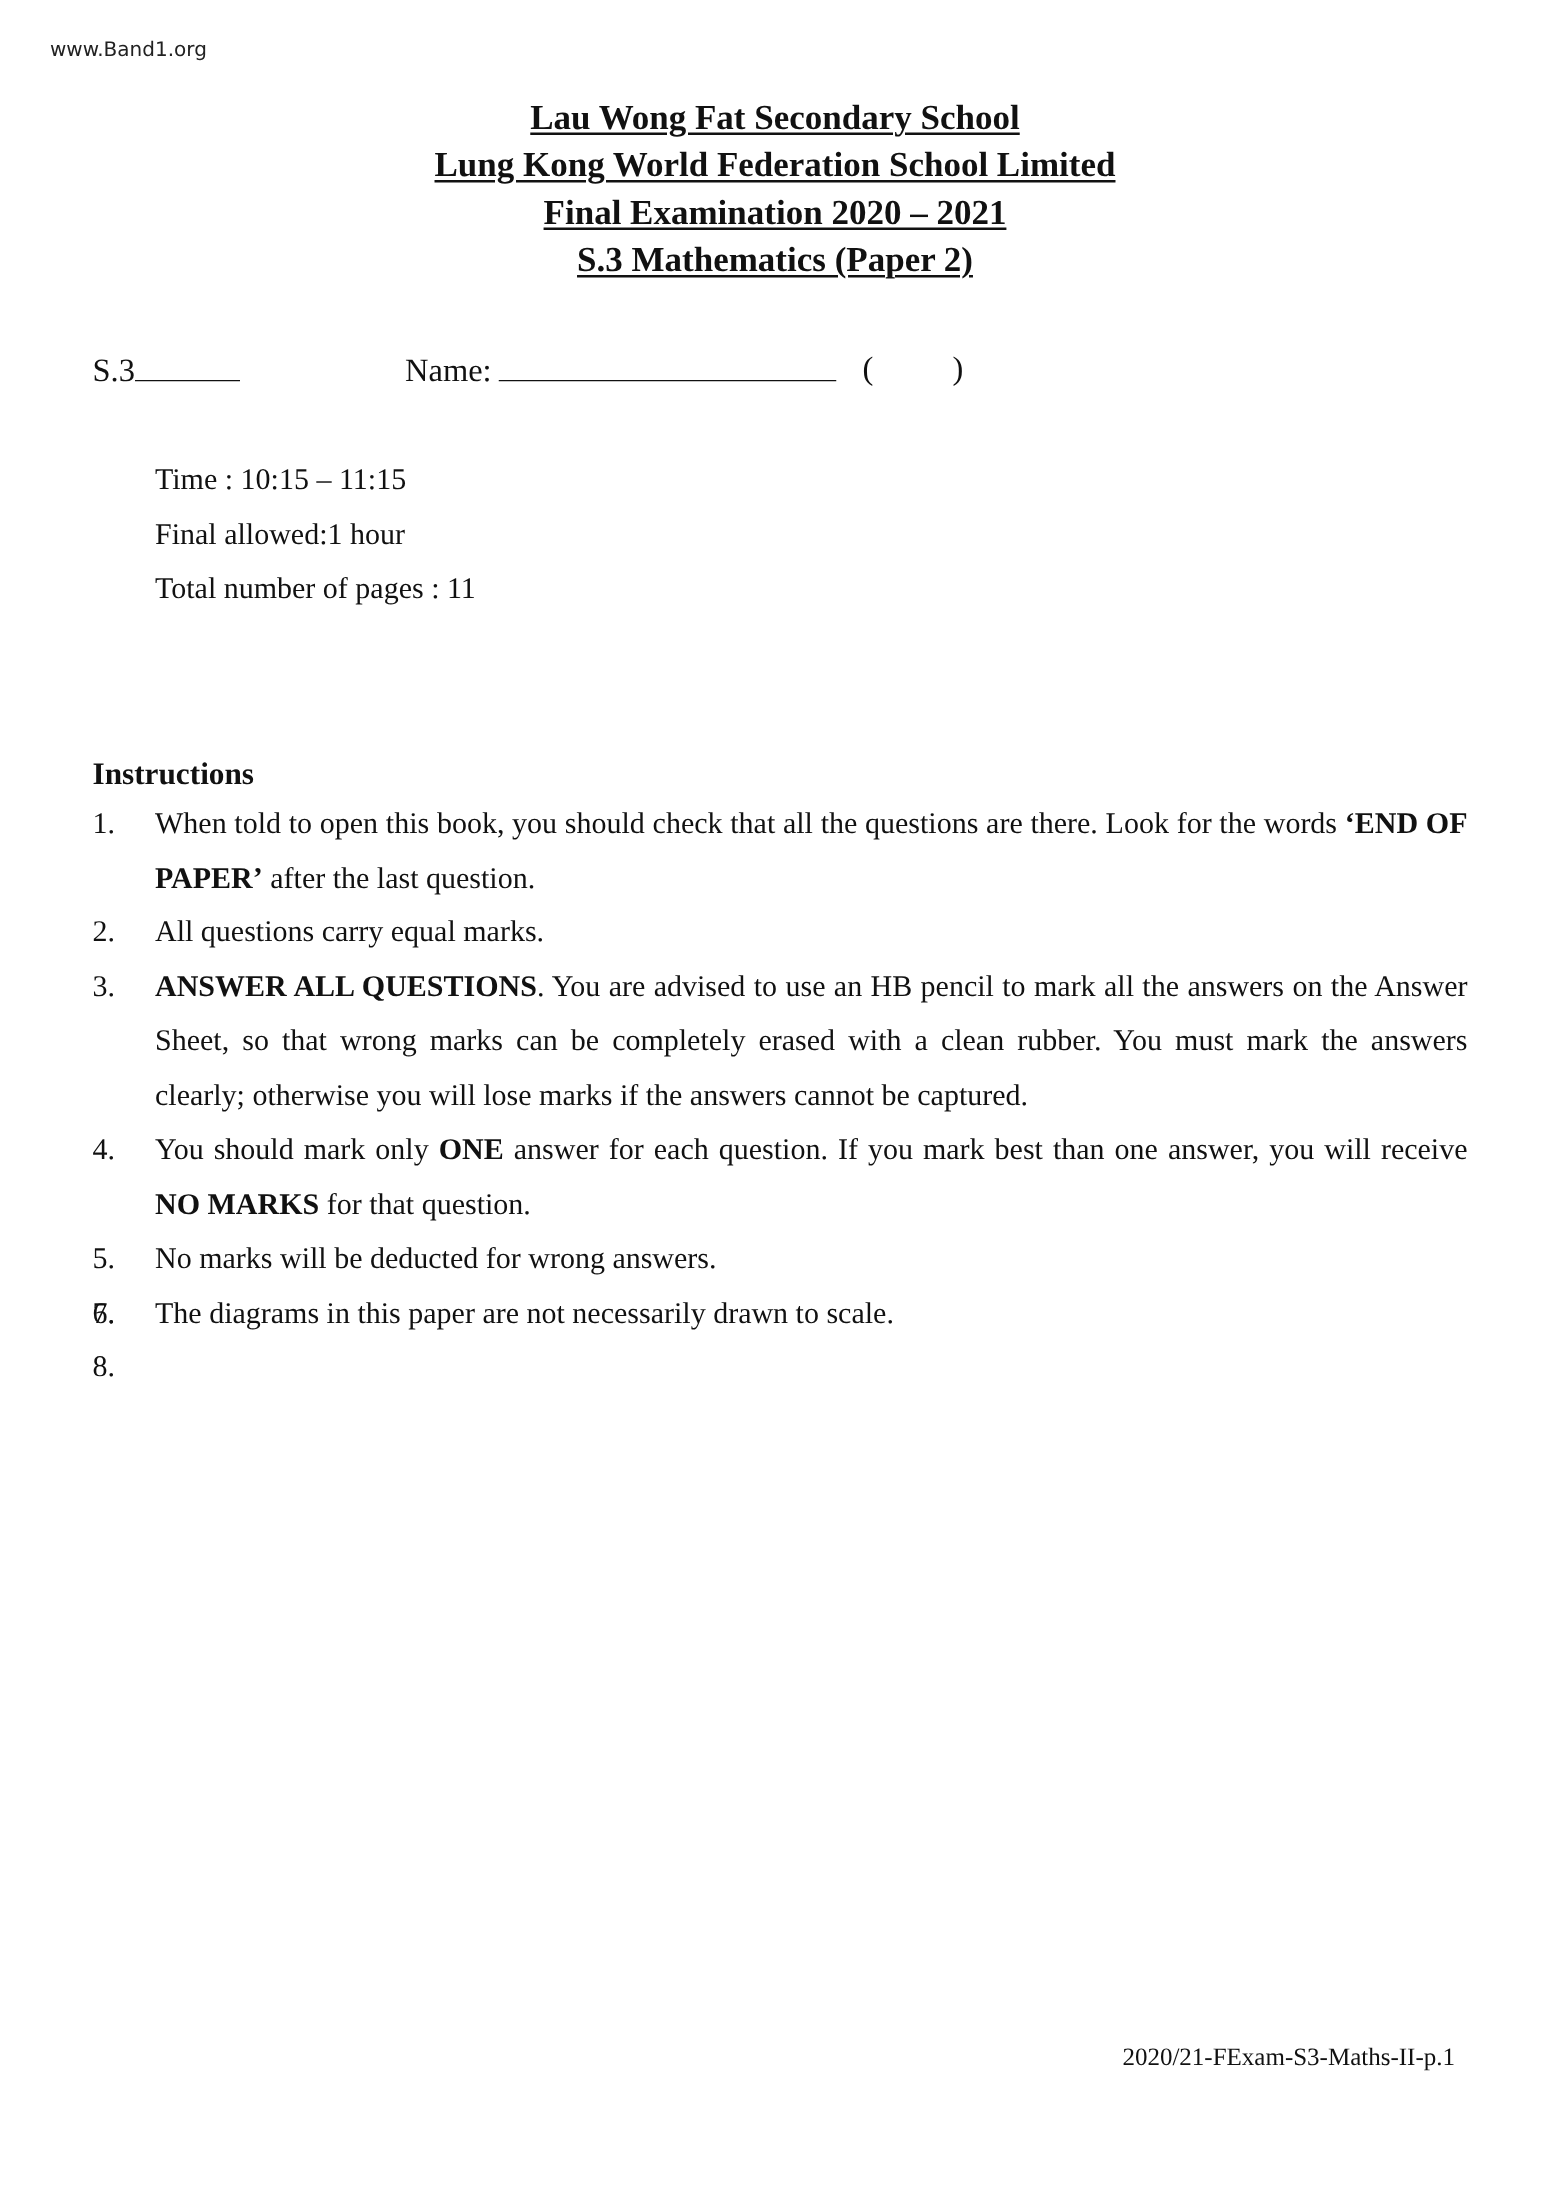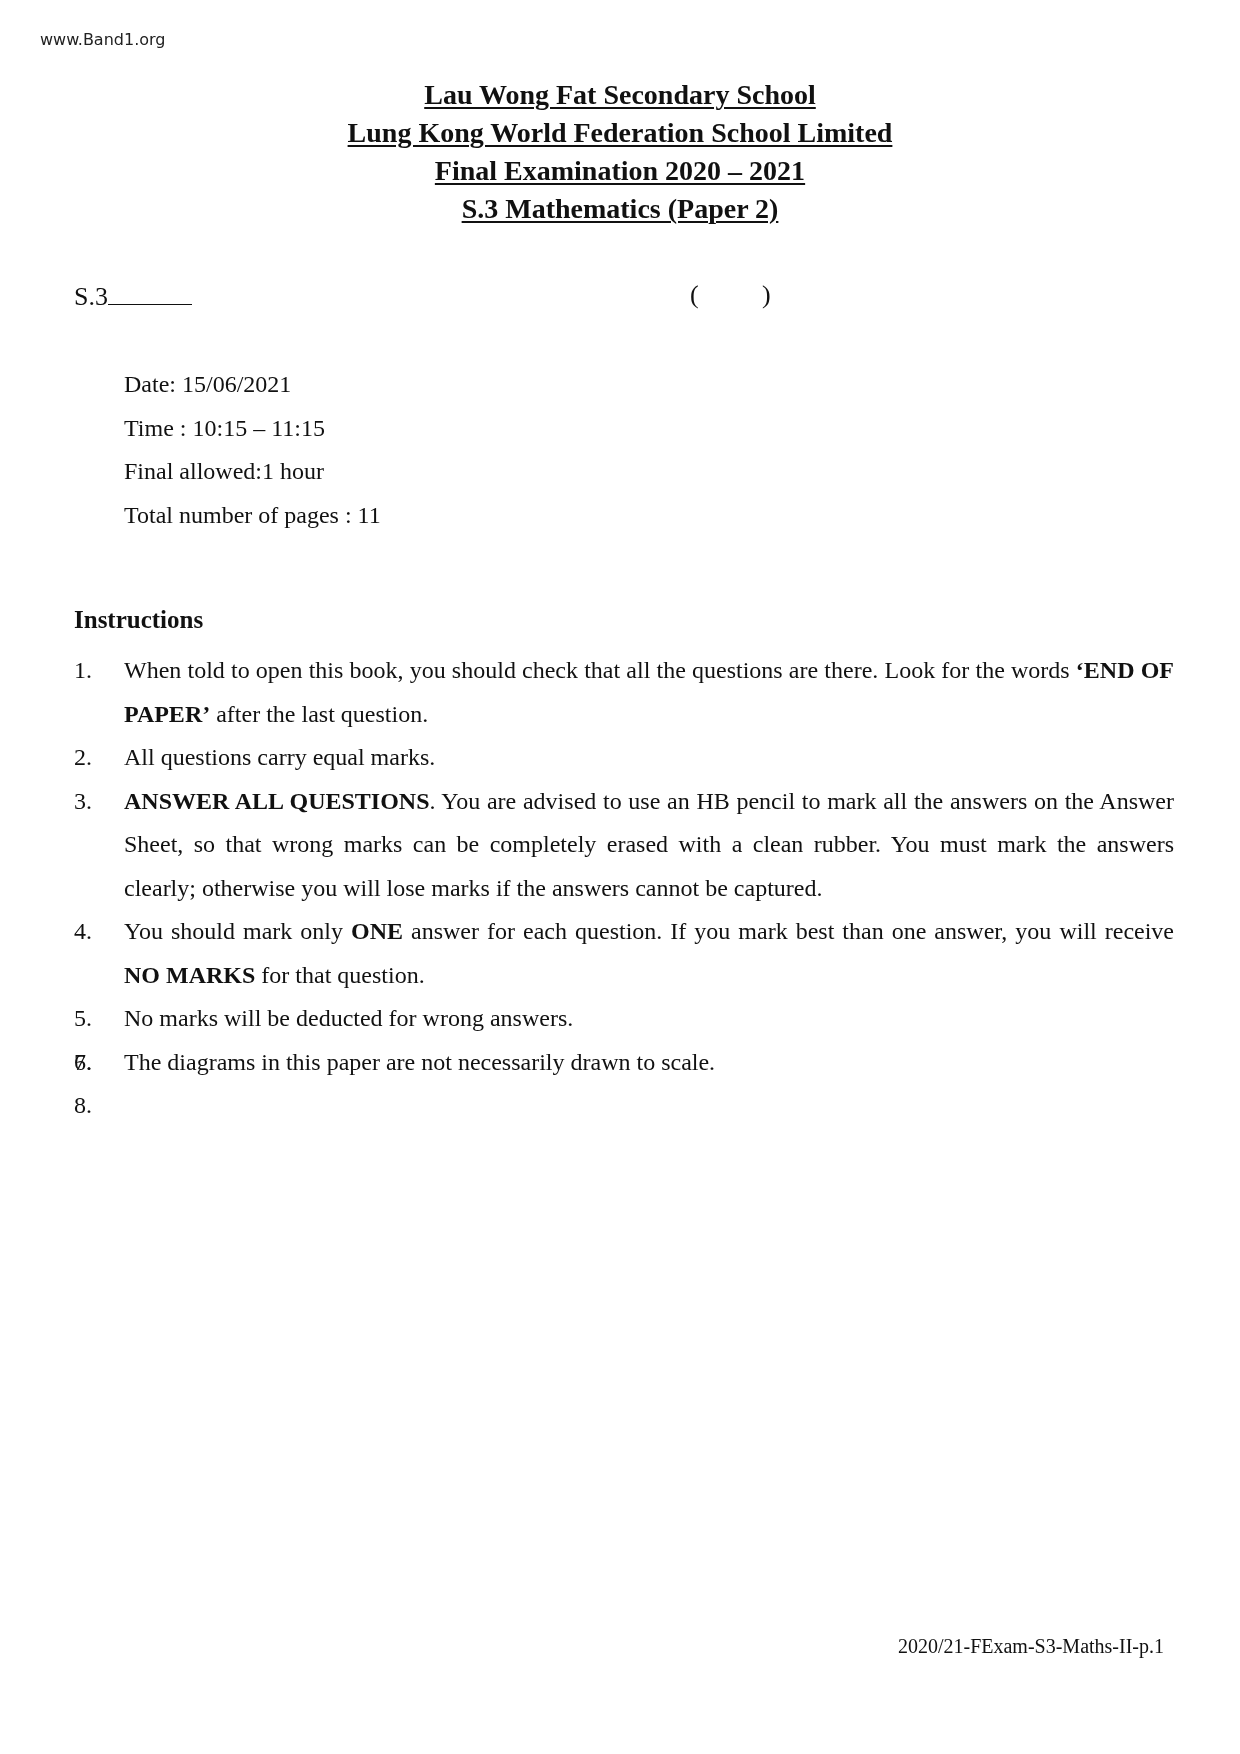--- a/index.html
+++ b/index.html
@@ -9,21 +9,21 @@
   .header .line { font-weight: bold; font-size: 28px; text-decoration: underline; text-decoration-thickness: 2px; text-underline-offset: 3px; line-height: 38px; }
   .student-row { position: absolute; top: 280px; left: 74px; font-size: 26px; width: 760px; height: 36px; }
   .student-row .cls { position: absolute; left: 0; }
   .student-row .cls-blank { display: inline-block; width: 84px; border-bottom: 1.5px solid #111; height: 24px; vertical-align: baseline; }
   .student-row .name { position: absolute; left: 250px; }
   .student-row .name-blank { display: inline-block; width: 270px; border-bottom: 1.5px solid #111; height: 24px; margin-left: 6px; }
   .student-row .paren-open { position: absolute; left: 616px; }
   .student-row .paren-close { position: absolute; left: 688px; }
   .info { position: absolute; left: 124px; top: 363px; font-size: 24px; line-height: 43.5px; }
   .instructions { position: absolute; left: 74px; top: 603px; width: 1100px; font-size: 24px; }
-  .instructions h2 { font-size: 25px; font-weight: bold; margin: 0 0 12px 0; line-height: 34px; }
+  .instructions h2 { font-size: 25px; font-weight: bold; margin: 0 0 1px 0; line-height: 34px; }
   .instructions ol { list-style: none; margin: 0; padding: 0; }
   .instructions li { position: relative; padding-left: 50px; line-height: 43.5px; text-align: justify; }
   .instructions li .num { position: absolute; left: 0; top: 0; }
   b { font-weight: bold; }
   .footer { position: absolute; right: 76px; top: 1635px; font-size: 20px; color: #111; }
 </style>
 </head>
 <body>
 
 <div class="watermark">www.Band1.org</div>
@@ -32,26 +32,28 @@
   <div class="line">Lau Wong Fat Secondary School</div>
   <div class="line">Lung Kong World Federation School Limited</div>
   <div class="line">Final Examination 2020 – 2021</div>
   <div class="line">S.3  Mathematics (Paper 2)</div>
 </div>
 
 <div class="student-row">
   <span class="cls">
     <span>S.3</span><span class="cls-blank"></span>
   </span>
+  <span class="name">
+    <span>Name:</span><span class="name-blank"></span>
+  </span>
   <span class="paren-open">(</span>
   <span class="paren-close">)</span>
 </div>
 
 <div class="info">
-  <div>Date: 15/06/2021</div>
   <div>Time : 10:15 – 11:15</div>
   <div>Final allowed:1 hour</div>
   <div>Total number of pages : 11</div>
 </div>
 
 <div class="instructions">
   <h2>Instructions</h2>
   <ol id="instr-list">
       <li><span class="num">1.</span><span>When told to open this book, you should check that all the questions are there. Look for the words </span><b>‘END OF PAPER’</b><span> after the last question.</span></li>
       <li><span class="num">2.</span><span>All questions carry equal marks.</span></li>

